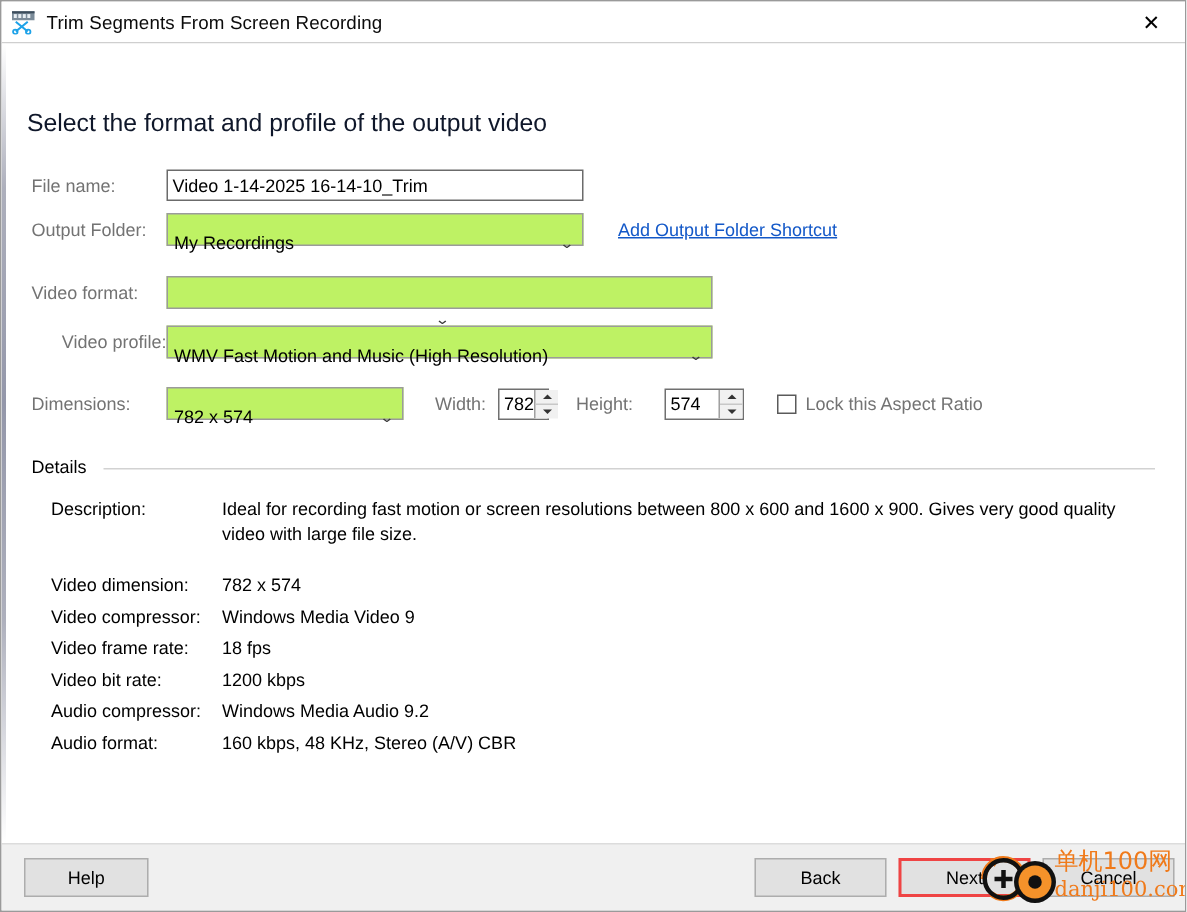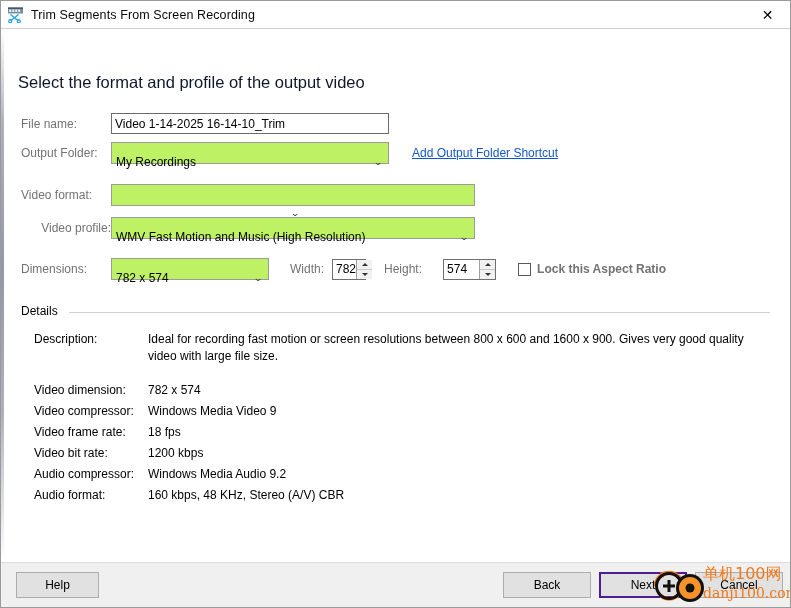--- a/index.html
+++ b/index.html
@@ -145,21 +145,21 @@
     border-left: 3px solid transparent;
     border-right: 3px solid transparent;
     border-bottom: 3px solid #333;
   }
   .arrow-dn {
     width: 0; height: 0;
     border-left: 3px solid transparent;
     border-right: 3px solid transparent;
     border-top: 3px solid #333;
   }
-  .checkbox-wrap { display: flex; align-items: center; font-weight: bold; }
+  .checkbox-wrap { display: flex; align-items: center; }
   .cbox {
     width: 13px; height: 13px;
     box-sizing: border-box;
     border: 1px solid #5a5a5a;
     background: #fff;
     margin-right: 6px;
   }
 
   
   .grp-label {
@@ -189,21 +189,21 @@
     position: absolute;
     box-sizing: border-box;
     border: 1px solid #adadad;
     background: #e1e1e1;
     font-size: 12px;
     color: #000;
     display: flex; align-items: center; justify-content: center;
     cursor: default;
     font-family: "Liberation Sans", sans-serif;
   }
-  .btn.focused { border: 2px solid #4c1d95; }
+  .btn.focused { border: 2px solid #ef4444; }
 
   
   .watermark {
     position: absolute;
     left: 645px; top: 563px;
     width: 146px; height: 45px;
     pointer-events: none;
     z-index: 50;
   }
   .wm-text-1 {

